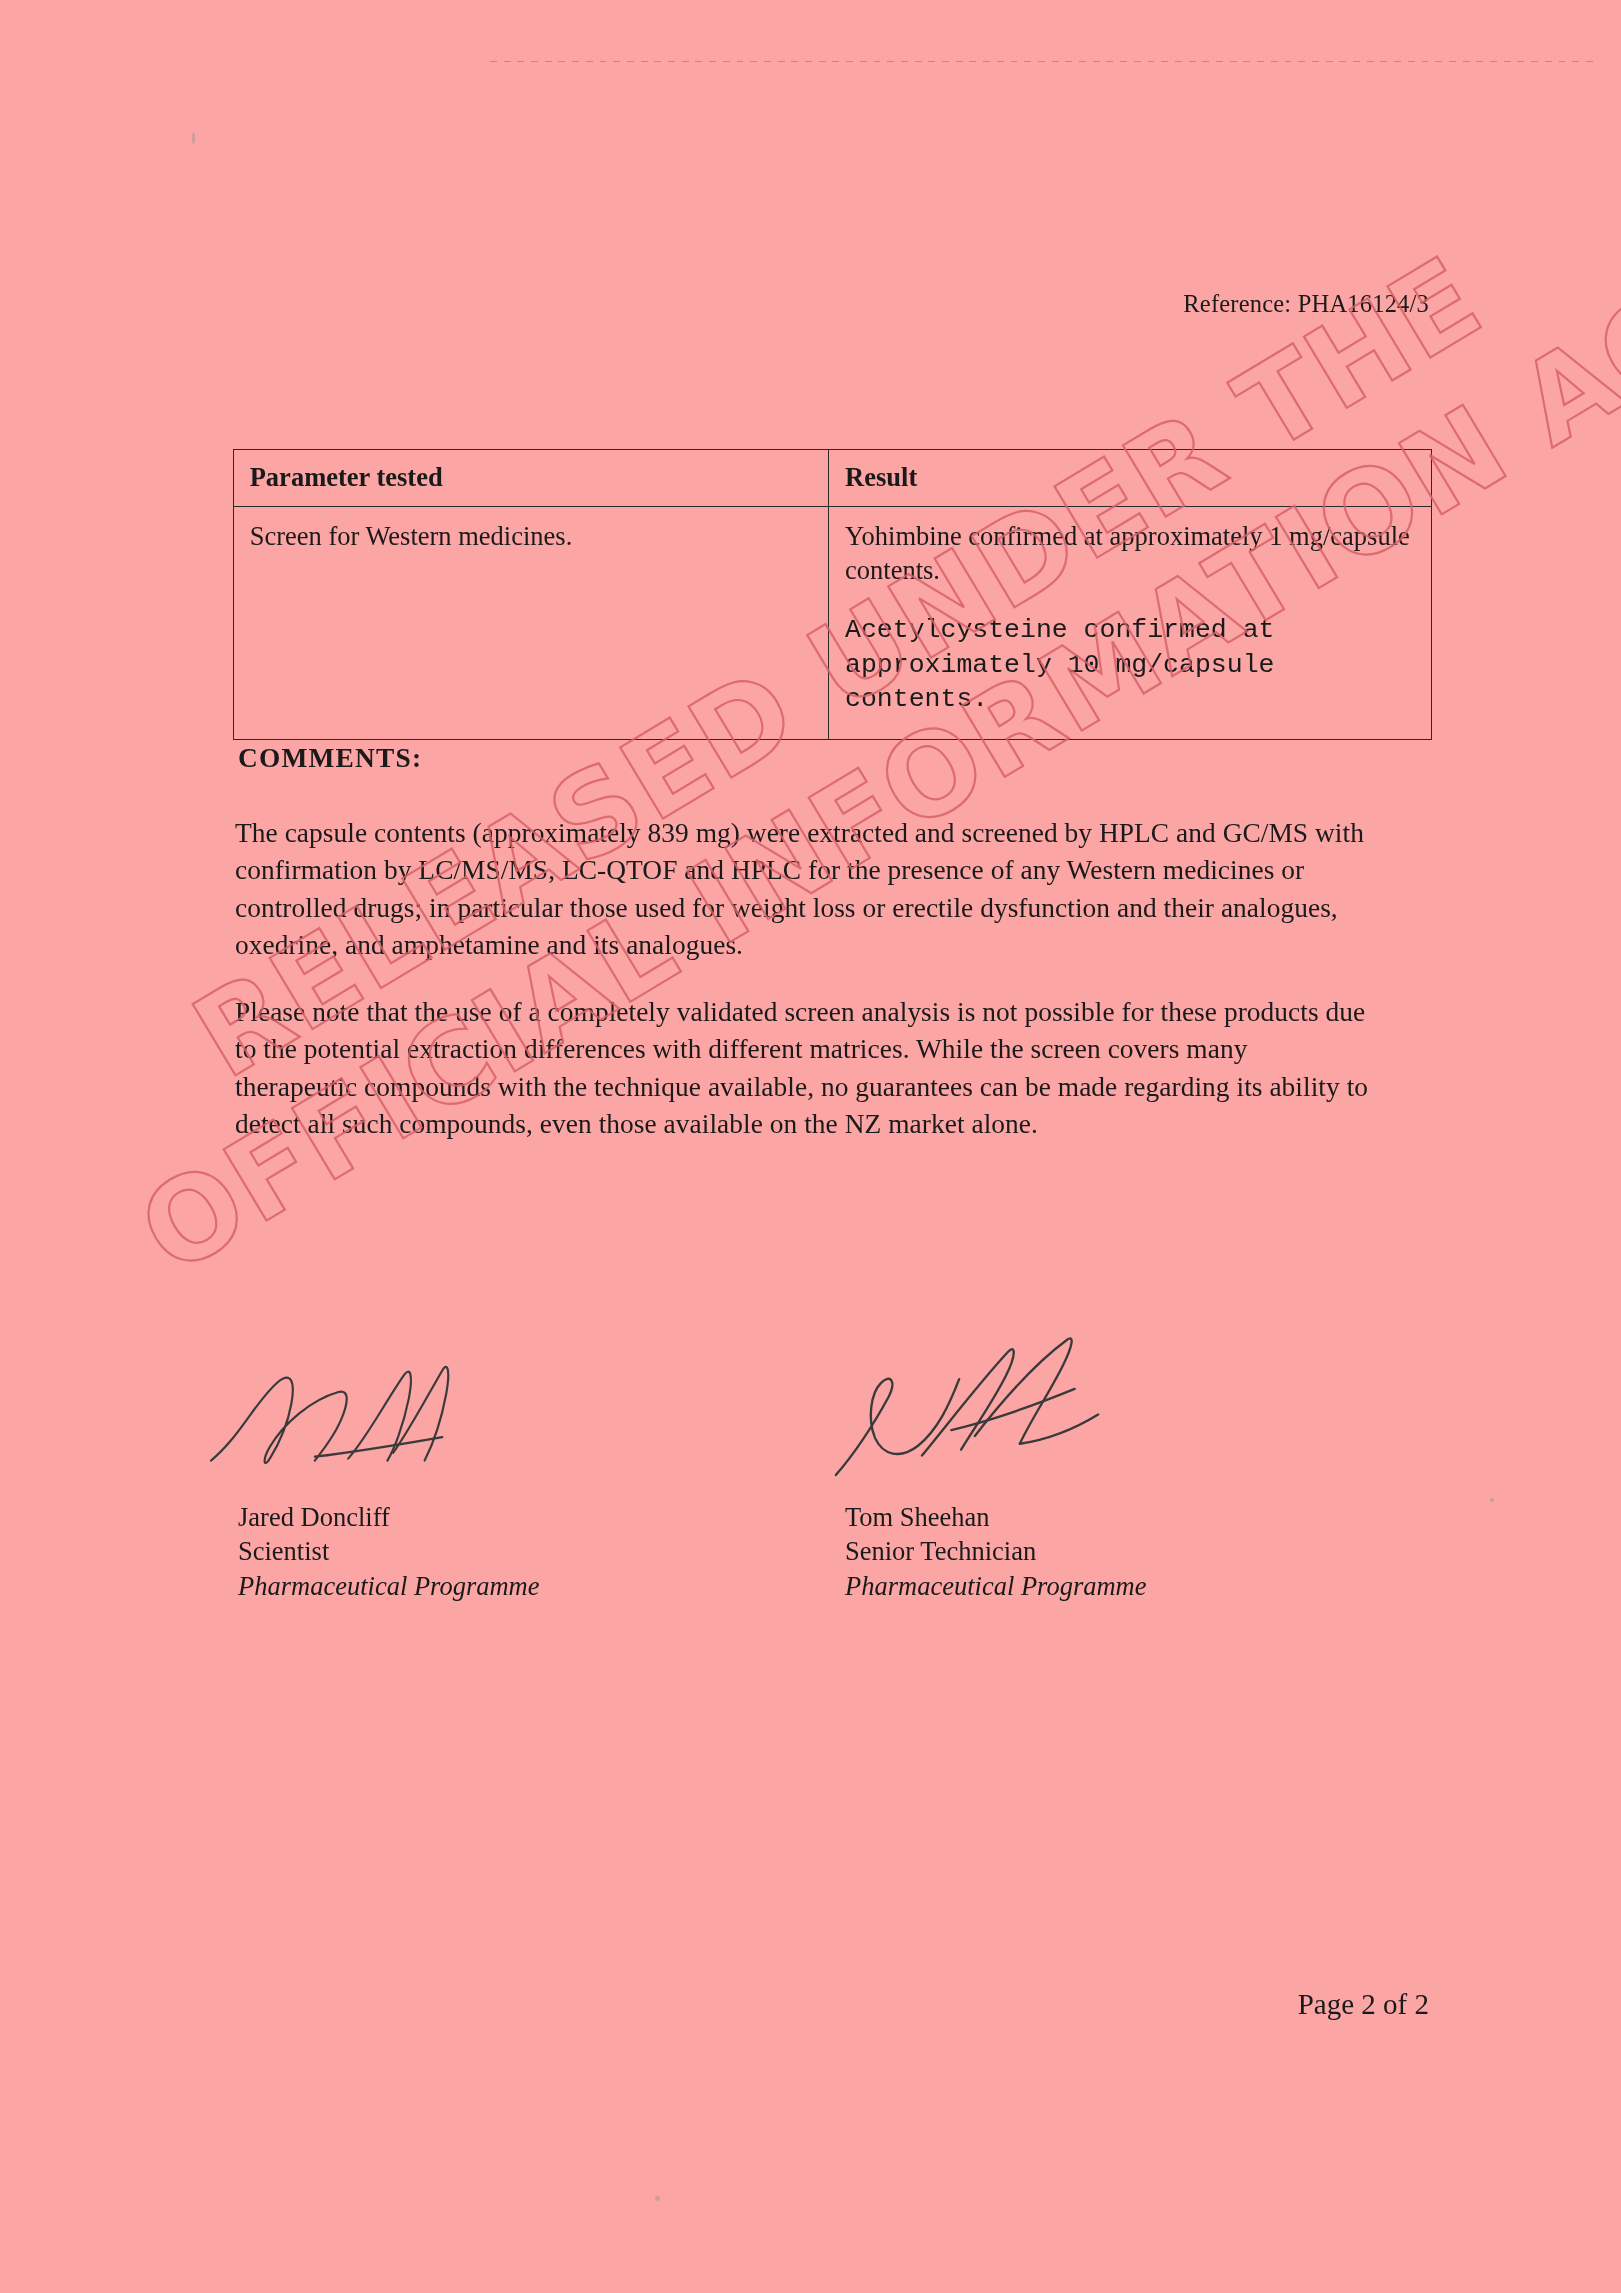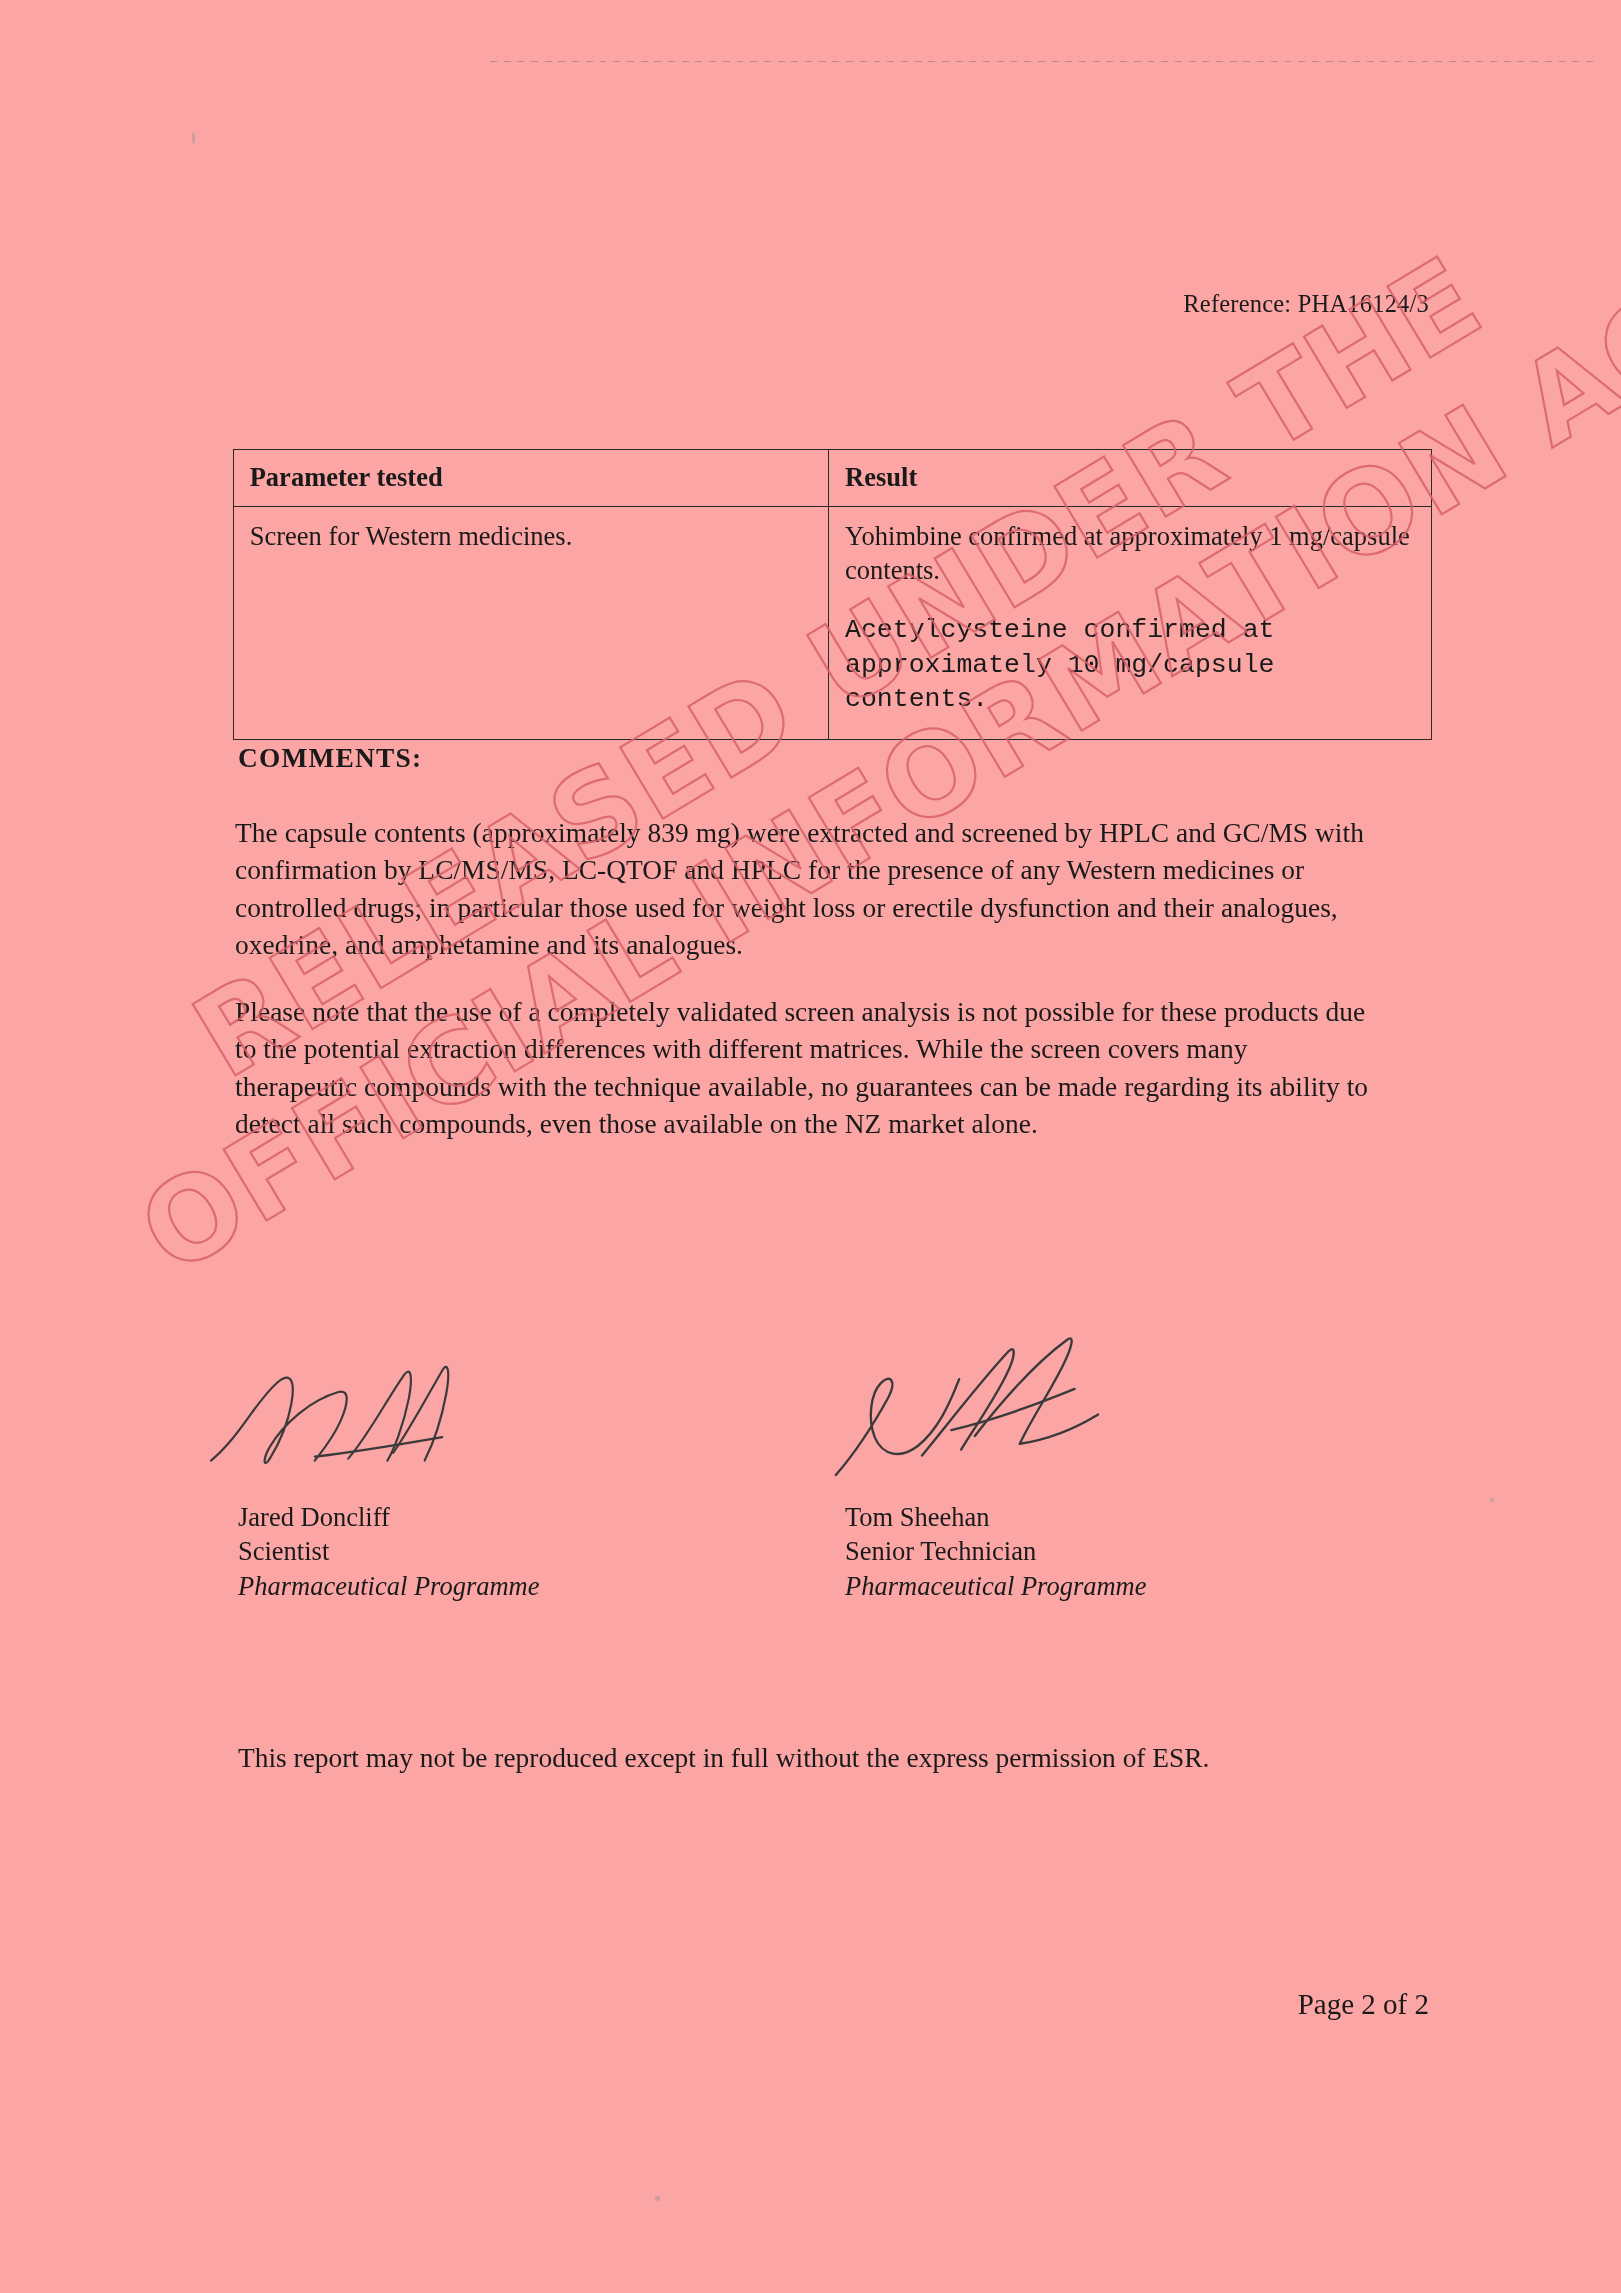--- a/index.html
+++ b/index.html
@@ -248,21 +248,20 @@
       <div class="sig-role">Scientist</div>
       <div class="sig-dept">Pharmaceutical Programme</div>
     </div>
 
     <div class="sig-block sig-right">
       <div class="sig-name">Tom Sheehan</div>
       <div class="sig-role">Senior Technician</div>
       <div class="sig-dept">Pharmaceutical Programme</div>
     </div>
 
-    <div class="footer-note">This report may not be reproduced except in full without the express permission of ESR.</div>
 
     <div class="page-number">Page 2 of 2</div>
 
   </div>
 
   <div class="watermark">
     <div class="wm-text wm-line1">RELEASED UNDER THE</div>
     <div class="wm-text wm-line2">OFFICIAL INFORMATION ACT</div>
   </div>
 

